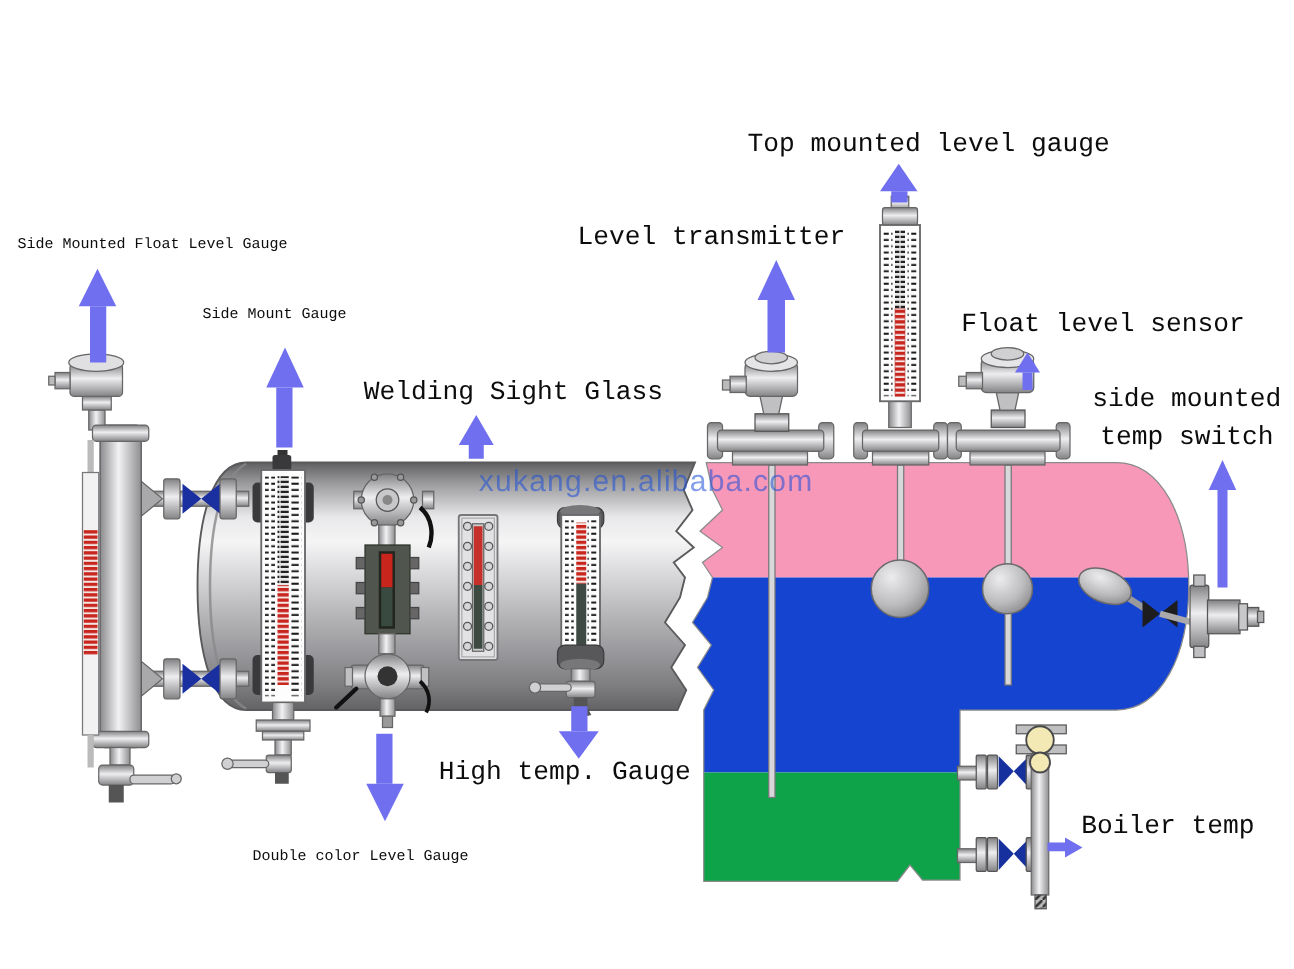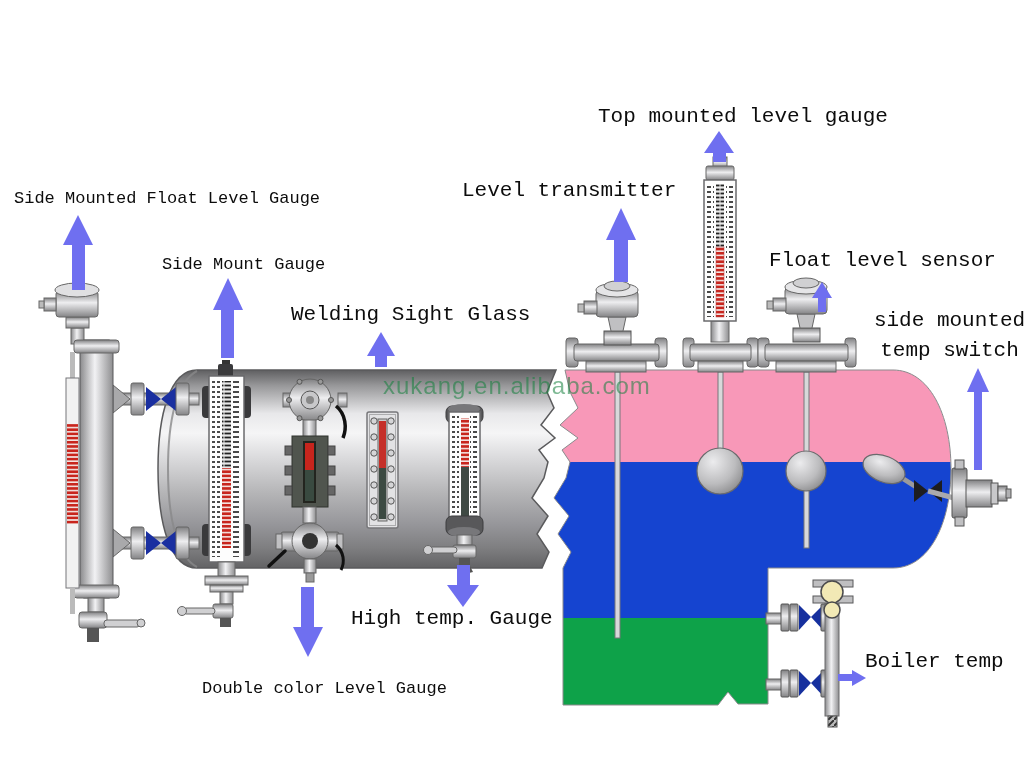--- a/index.html
+++ b/index.html
@@ -2,24 +2,24 @@
 <html style="--arrow: #6f6ff0;"><head>
 <meta charset="utf-8">
 <style>
   html,body{margin:0;padding:0;background:#fff;}
   .stage{position:relative;width:1035px;height:775px;background:#ffffff;overflow:hidden;
          font-family:"Liberation Mono",monospace;}
   .stage svg{position:absolute;left:0;top:0;}
   .lbl{position:absolute;color:#0c0c0c;white-space:nowrap;line-height:1.25;
        font-family:"Liberation Mono",monospace;}
   .lbl.big{font-size:21px;}
-  .lbl.small{font-size:17px;}
+  .lbl.small{font-size:12px;}
   .lbl.right2{text-align:right;line-height:30px;}
   .watermark{position:absolute;left:383px;top:372px;font-family:"Liberation Sans",sans-serif;
-       font-size:24px;letter-spacing:1px;color:#15803d;opacity:.55;white-space:nowrap;}
+       font-size:24px;letter-spacing:1px;color:#1d4ed8;opacity:.55;white-space:nowrap;}
   
   .arr{position:absolute;display:flex;align-items:center;}
   .arr.up{flex-direction:column;}
   .arr.down{flex-direction:column-reverse;}
   .arr.right{flex-direction:row;}
   .arr.up .head{width:0;height:0;
       border-left:calc(var(--hw)/2) solid transparent;
       border-right:calc(var(--hw)/2) solid transparent;
       border-bottom:var(--hh) solid var(--arrow,#6f6ff0);}
   .arr.down .head{width:0;height:0;
@@ -341,21 +341,21 @@
     <rect x="813" y="596" width="40" height="7" fill="#bfbfc1" stroke="#58585a"></rect>
     <circle cx="832" cy="592" r="11" fill="#f2e9b5" stroke="#4a4a4c" stroke-width="1.5"></circle>
     <circle cx="832" cy="610" r="8" fill="#f2e9b5" stroke="#4a4a4c" stroke-width="1.5"></circle>
     <rect x="828" y="716" width="9" height="11" fill="url(#hatchDk)" stroke="#555"></rect>
   </g>
 </svg>
 
 <div class="watermark">xukang.en.alibaba.com</div>
 
 <div class="lbl small" style="left:14px;top:188px;">Side Mounted Float Level Gauge</div>
-<div class="lbl small" style="left:162px;top:254px;">Side Mount Gauge</div>
+<div class="lbl small" style="left:162px;top:244px;">Side Mount Gauge</div>
 <div class="lbl big" style="left:291px;top:302px;">Welding Sight Glass</div>
 <div class="lbl big" style="left:462px;top:178px;">Level transmitter</div>
 <div class="lbl big" style="left:769px;top:248px;">Float level sensor</div>
 <div class="lbl big" style="left:598px;top:104px;">Top mounted level gauge</div>
 <div class="lbl big right2" style="left:868px;top:306px;width:163px;text-align:center;">
   <div>side mounted</div>
   <div>temp switch</div>
 </div>
 <div class="lbl big" style="left:351px;top:606px;">High temp. Gauge</div>
 <div class="lbl small" style="left:202px;top:678px;">Double color Level Gauge</div>

